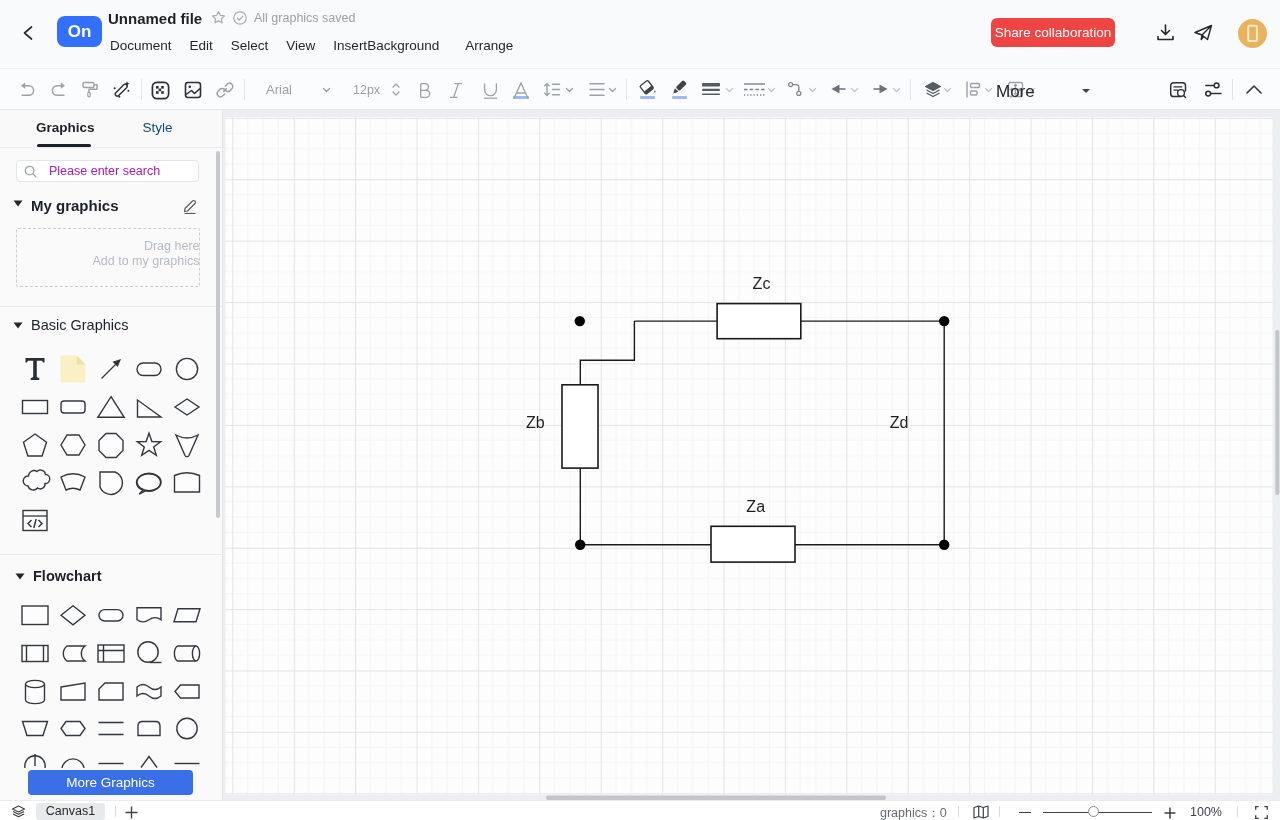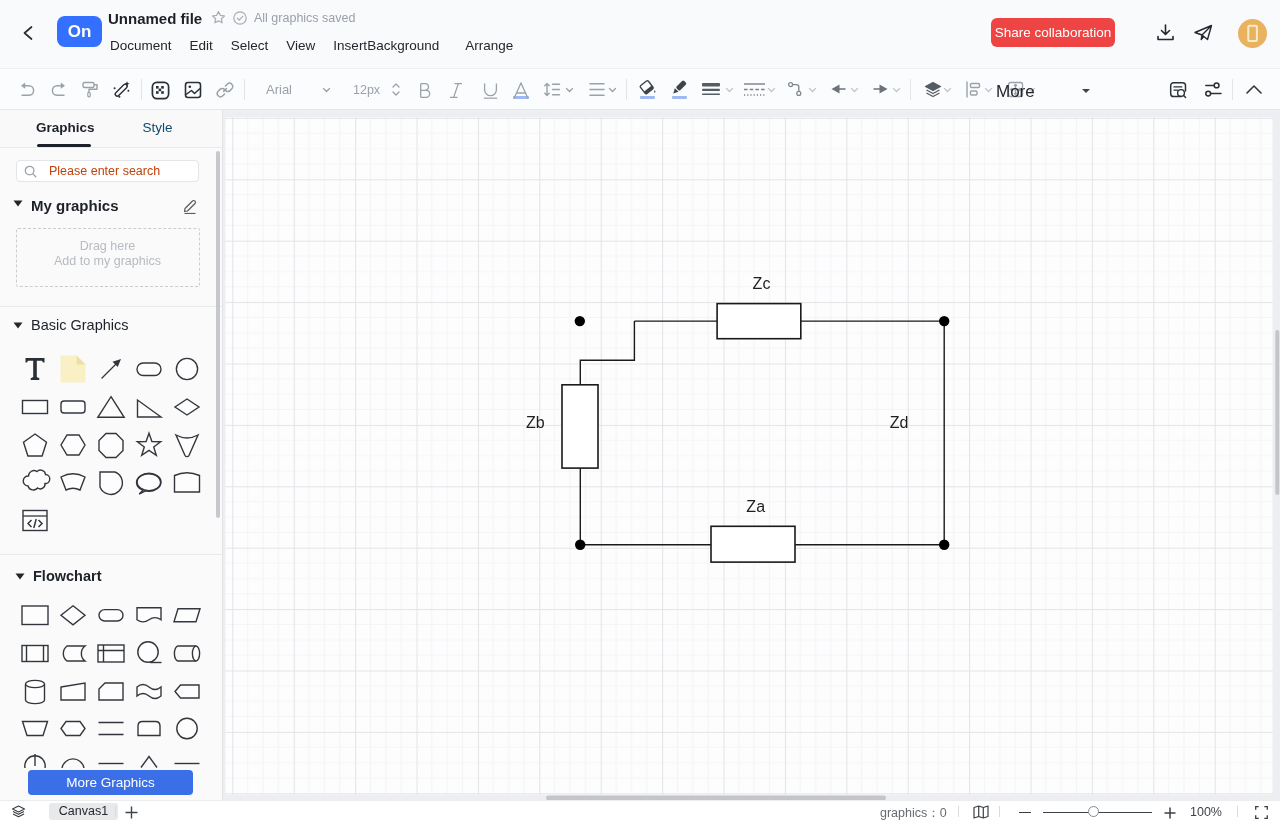--- a/index.html
+++ b/index.html
@@ -278,33 +278,33 @@
     <div class="abs" style="left:0;top:0;width:222px;height:38px;border-bottom:1px solid #e8e9eb;background:#f9f9fa;"></div>
     <div class="abs" style="left:36px;top:10px;width:55px;text-align:center;font-size:13.5px;font-weight:bold;color:#1d2129;">Graphics</div>
     <div class="abs" style="left:36.5px;top:34px;width:54px;height:3px;background:#1d2129;border-radius:1.5px;"></div>
     <div class="abs" style="left:130px;top:10px;width:55px;text-align:center;font-size:13.5px;color:#0c4a6e;">Style</div>
 
     <div class="abs" style="left:16px;top:50px;width:183px;height:22px;background:#fff;border:1px solid #e3e5e8;border-radius:4px;"></div>
     <svg class="abs" style="left:24px;top:54.5px" width="13" height="13" viewBox="0 0 13 13">
         <circle cx="5.6" cy="5.6" r="4.3" fill="none" stroke="#9aa3ad" stroke-width="1.3"></circle>
         <path d="M8.9 8.9 L11.8 11.8" stroke="#9aa3ad" stroke-width="1.3" stroke-linecap="round"></path>
       </svg>
-    <div class="abs" style="left:49px;top:53.5px;font-size:12.5px;color:#c2410c;">Please enter search</div>
+    <div class="abs" style="left:49px;top:53.5px;font-size:12.5px;color:#a21caf;">Please enter search</div>
 
     <svg class="abs" style="left:13px;top:90px" width="10" height="7" viewBox="0 0 10 7">
         <path d="M0.5 0.5 H9.5 L5 6.5 Z" fill="#23272d"></path>
       </svg>
     <div class="abs" style="left:31px;top:87px;font-size:15px;font-weight:bold;color:#1d2129;">My graphics</div>
     <svg class="abs" style="left:182px;top:88px" width="16" height="16" viewBox="0 0 16 16">
         <path d="M3 10.5 L10.5 3 a1.6 1.6 0 0 1 2.3 0 l0.2 0.2 a1.6 1.6 0 0 1 0 2.3 L5.5 13 L2.5 13.5 Z" fill="none" stroke="#565c64" stroke-width="1.2" stroke-linejoin="round"></path>
         <path d="M2.5 15.5 H13.5" stroke="#565c64" stroke-width="1.2"></path>
       </svg>
 
     <div class="abs" style="left:15.5px;top:118px;width:184px;height:59px;border:1px dashed #c9ccd0;border-radius:2px;"></div>
-    <div class="abs" style="left:15.5px;top:129px;width:184px;text-align:center;font-size:12.5px;color:#b6bbc2;line-height:15px;">Drag here<br>Add to my graphics</div>
+    <div class="abs" style="left:15.5px;top:129px;width:184px;text-align:right;font-size:12.5px;color:#b6bbc2;line-height:15px;">Drag here<br>Add to my graphics</div>
     <div class="abs" style="left:0;top:196px;width:222px;height:1px;background:#e9eaec;"></div>
 
     <svg class="abs" style="left:13px;top:212px" width="10" height="7" viewBox="0 0 10 7">
         <path d="M0.5 0.5 H9.5 L5 6.5 Z" fill="#23272d"></path>
       </svg>
     <div class="abs" style="left:31px;top:207px;font-size:14.5px;font-weight:normal;color:#1d2129;">Basic Graphics</div>
     <svg class="abs" style="left:0;top:230px" width="222" height="200" viewBox="0 0 222 200">
       <g stroke="#33373d" stroke-width="1.4" fill="#fdfdfd">
 
         <g transform="translate(35,29)">
@@ -440,21 +440,21 @@
   </div>
 
   <div id="bottombar">
     <svg class="abs" style="left:11px;top:4px" width="15" height="14" viewBox="0 0 15 14">
         <g fill="none" stroke="#3c4045" stroke-width="1.2" stroke-linejoin="round">
           <path d="M7.5 1 L13.5 4 L7.5 7 L1.5 4 Z"></path>
           <path d="M2 6.5 L7.5 9.3 L13 6.5"></path>
           <path d="M2 9 L7.5 11.8 L13 9"></path>
         </g>
       </svg>
-    <div class="abs" style="left:49px;top:2px;width:69px;height:17px;border-radius:3px;background:#e8e9eb;color:#24292f;font-size:12.5px;text-align:center;line-height:17px;">Canvas1</div>
+    <div class="abs" style="left:36px;top:2px;width:69px;height:17px;border-radius:3px;background:#e8e9eb;color:#24292f;font-size:12.5px;text-align:center;line-height:17px;">Canvas1</div>
     <div class="abs" style="left:115px;top:5px;width:1px;height:11px;background:#d9dbde;"></div>
     <svg class="abs" style="left:125px;top:5px" width="13" height="13" viewBox="0 0 13 13">
         <path d="M6.5 0.5 V12.5 M0.5 6.5 H12.5" stroke="#40454b" stroke-width="1.4"></path>
       </svg>
     <div class="abs" style="left:880px;top:4px;font-size:12.5px;color:#666b73;">graphics：0</div>
     <div class="abs" style="left:958px;top:5px;width:1px;height:11px;background:#d9dbde;"></div>
     <svg class="abs" style="left:973px;top:4px" width="16" height="14" viewBox="0 0 16 14">
         <path d="M1 2.5 L5.7 1 L10.3 2.5 L15 1 V11.5 L10.3 13 L5.7 11.5 L1 13 Z M5.7 1 V11.5 M10.3 2.5 V13" fill="none" stroke="#3c4045" stroke-width="1.2" stroke-linejoin="round"></path>
       </svg>
     <div class="abs" style="left:999px;top:5px;width:1px;height:11px;background:#d9dbde;"></div>

